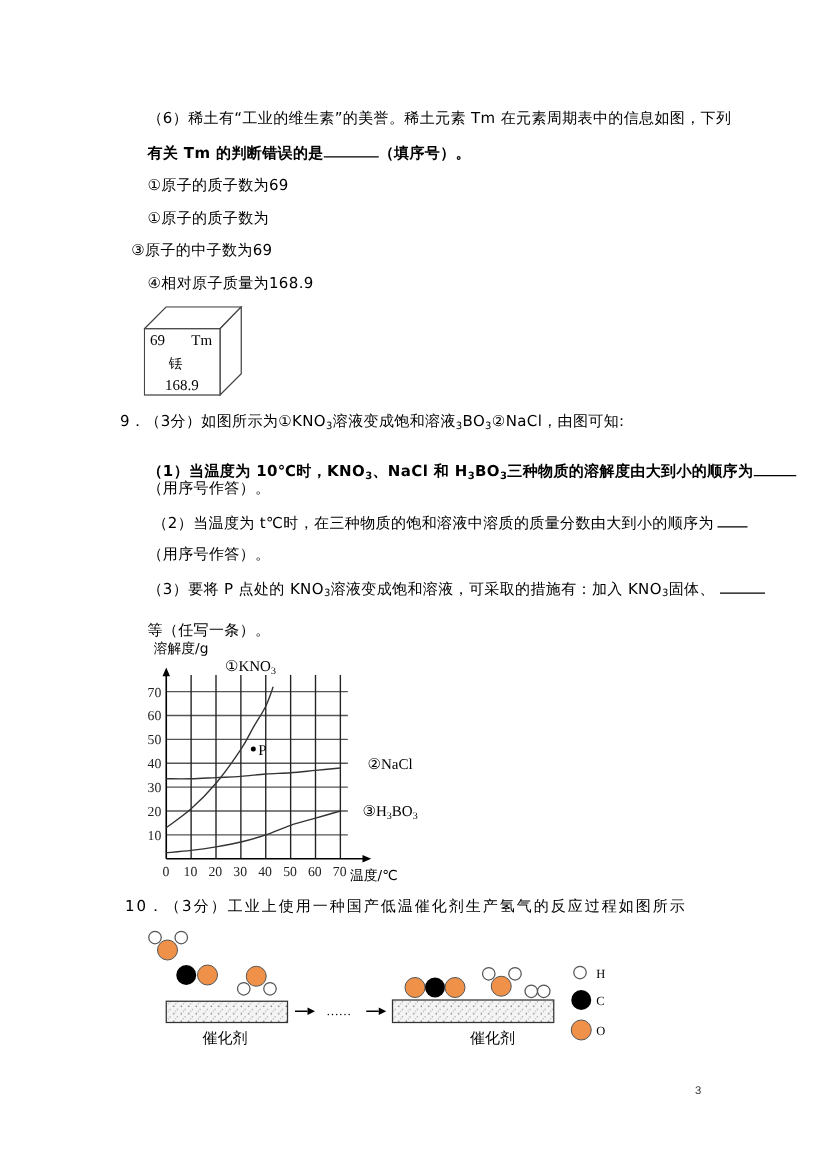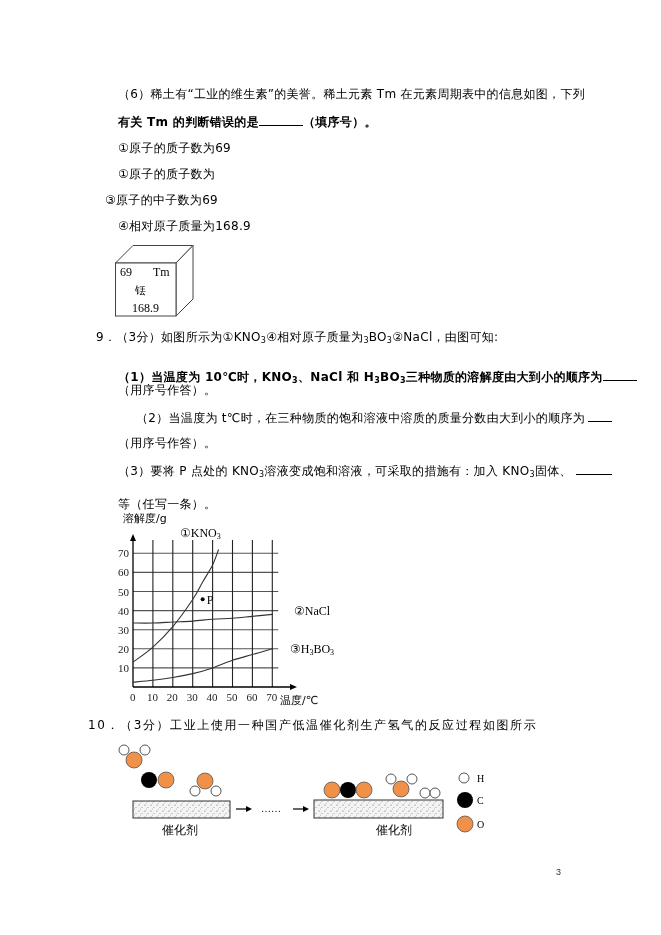--- a/index.html
+++ b/index.html
@@ -27,27 +27,27 @@
   <polygon points="0.5,18 18,0.5 78,0.5 61,18" fill="#fff" stroke="#444" stroke-width="1"></polygon>
   <polygon points="61,18 78,0.5 78,54 61,71" fill="#fff" stroke="#444" stroke-width="1"></polygon>
   <rect x="0.5" y="18" width="60.5" height="53" fill="#fff" stroke="#444" stroke-width="1"></rect>
   <text x="5" y="31" font-size="12">69</text>
   <text x="38" y="31" font-size="12">Tm</text>
   <text x="20" y="49" font-size="11" style="font-family:'DejaVu Sans',sans-serif;">铥</text>
   <text x="17" y="67" font-size="12">168.9</text>
 </svg>
 
 <div class="line" style="left:96px;top:329px;">
-  <span>9．（3分）如图所示为①KNO</span><sub>3</sub><span>④相对原子质量为</span><sub>3</sub><span>BO</span><sub>3</sub><span>②NaCl，由图可知:</span>
+  <span>9．（3分）如图所示为①KNO</span><sub>3</sub><span>溶液变成饱和溶液</span><sub>3</sub><span>BO</span><sub>3</sub><span>②NaCl，由图可知:</span>
 </div>
 <div class="line" style="left:118px;top:368px;font-weight:bold;">
   <span>（1）当温度为 10℃时，KNO</span><sub>3</sub><span>、NaCl 和 H</span><sub>3</sub><span>BO</span><sub>3</sub><span>三种物质的溶解度由大到小的顺序为</span><span class="blank" style="width:34px;"></span>
 </div>
 <div class="line" style="left:118px;top:382px;">（用序号作答）。</div>
-<div class="line" style="left:136px;top:409px;">
+<div class="line" style="left:122px;top:409px;">
   <span>（2）当温度为 t℃时，在三种物质的饱和溶液中溶质的质量分数由大到小的顺序为</span><span class="blank" style="width:24px;margin-left:3px;"></span>
 </div>
 <div class="line" style="left:118px;top:435px;">（用序号作答）。</div>
 <div class="line" style="left:118px;top:462px;">
   <span>（3）要将 P 点处的 KNO</span><sub>3</sub><span>溶液变成饱和溶液，可采取的措施有：加入 KNO</span><sub>3</sub><span>固体、</span><span class="blank" style="width:36px;margin-left:4px;"></span>
 </div>
 <div class="line" style="left:118px;top:496px;">等（任写一条）。</div>
 
 <svg id="chart" style="position:absolute;left:0;top:0;" width="661" height="935">
   <g id="grid-layer">
@@ -94,21 +94,21 @@
       <text x="180" y="537" font-size="12"><tspan>①KNO</tspan><tspan font-size="8" dy="2">3</tspan></text>
       <text x="294" y="615" font-size="12">②NaCl</text>
       <text x="290" y="653" font-size="12"><tspan>③H</tspan><tspan font-size="8" dy="2">3</tspan><tspan font-size="12" dy="-2">BO</tspan><tspan font-size="8" dy="2">3</tspan></text>
       <circle cx="202.65" cy="599.14" r="2" fill="#000"></circle>
       <text x="206.65" y="604.14" font-size="12">P</text>
     </g>
   <text id="ylabel" x="123" y="522" font-size="11" style="font-family:'DejaVu Sans',sans-serif;">溶解度/g</text>
   <text id="xlabel" x="280" y="704" font-size="11" style="font-family:'DejaVu Sans',sans-serif;">温度/℃</text>
 </svg>
 
-<div class="line" style="left:88px;top:717px;letter-spacing:1.6px;text-align:center;">10．（3分）工业上使用一种国产低温催化剂生产氢气的反应过程如图所示</div>
+<div class="line" style="left:100px;top:717px;letter-spacing:1.6px;text-align:center;">10．（3分）工业上使用一种国产低温催化剂生产氢气的反应过程如图所示</div>
 
 <svg style="position:absolute;left:0;top:0;" width="661" height="935">
   <defs>
     <pattern id="dots" width="6" height="6" patternUnits="userSpaceOnUse">
       <rect width="6" height="6" fill="#f4f4f4"></rect>
       <circle cx="1" cy="1" r="0.6" fill="#666"></circle>
       <circle cx="4" cy="3.5" r="0.5" fill="#888"></circle>
       <circle cx="2.5" cy="5" r="0.4" fill="#777"></circle>
     </pattern>
   </defs>

